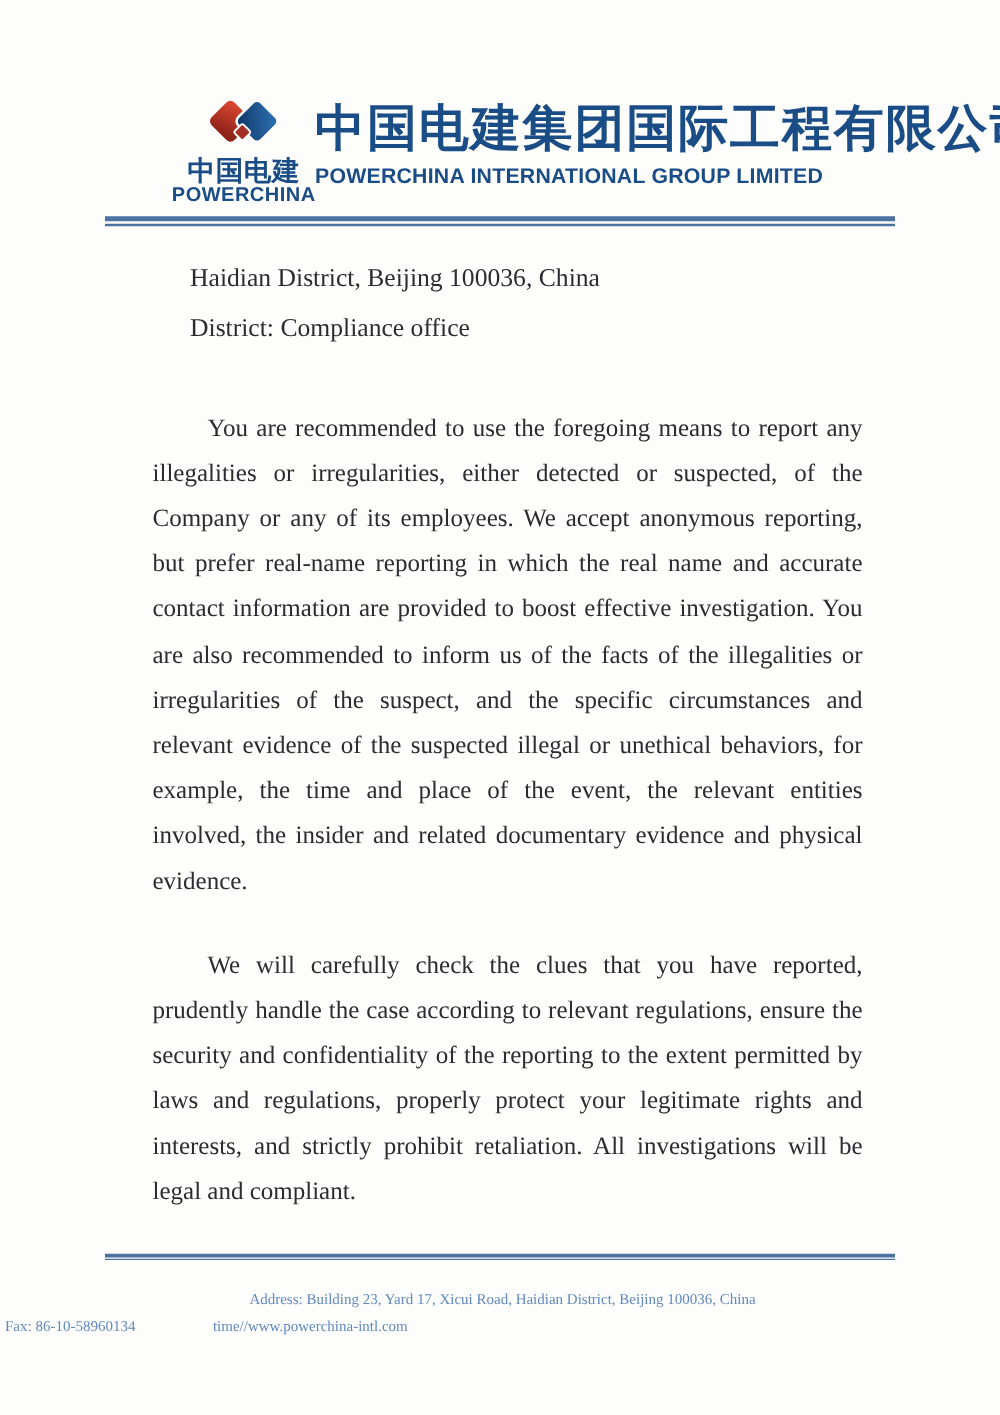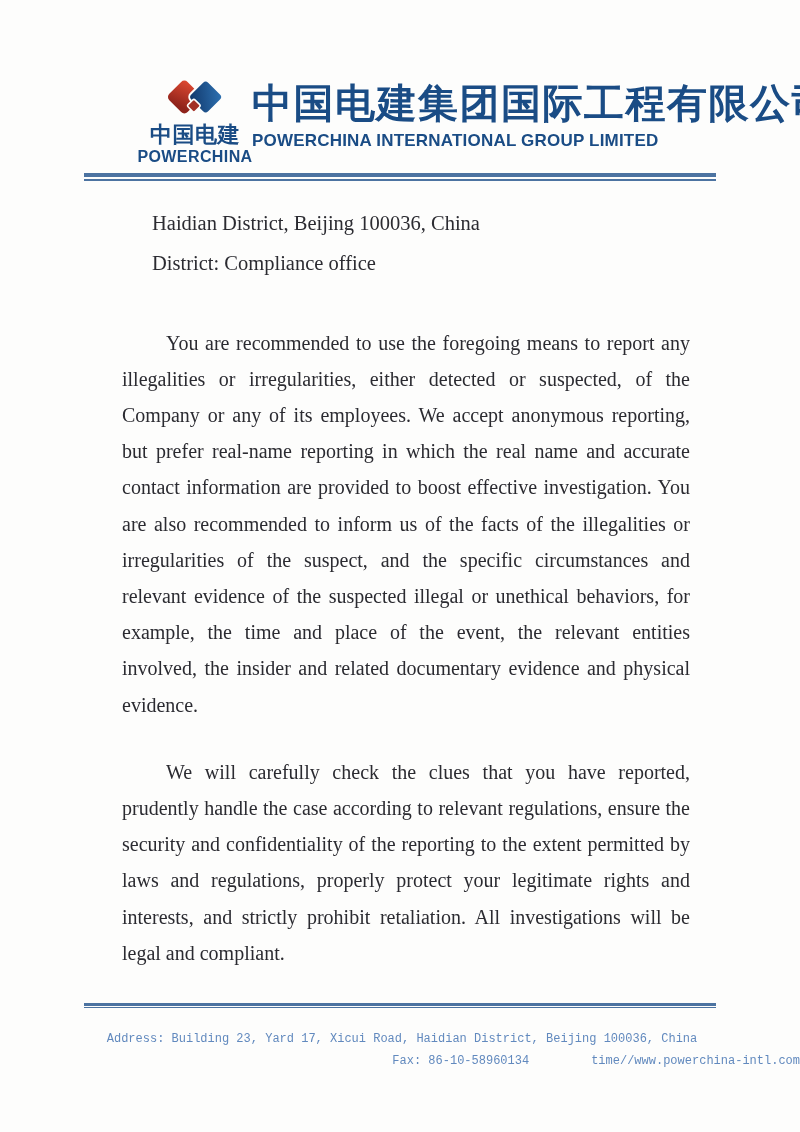--- a/index.html
+++ b/index.html
@@ -30,21 +30,21 @@
     display: flex;
     flex-direction: column;
     align-items: center;
   }
   .logo-mark svg {
     width: 76px;
     height: 54px;
     display: block;
   }
   .logo-cn {
-    font-family: Liberation Mono, monospace;
+    font-family: Liberation Serif, serif;
     font-weight: bold;
     font-size: 22px;
     line-height: 26px;
     letter-spacing: 0.5px;
     color: #1a4c85;
     white-space: nowrap;
   }
   .logo-en {
     font-family: "Liberation Sans", sans-serif;
     font-weight: bold;
@@ -111,28 +111,28 @@
   .par-1 { margin-top: 42px; }
   .par-2 { margin-top: 31px; }
 
   
   .letter-footer {
     position: absolute;
     top: 1028px;
     left: 4px;
     right: 0;
     text-align: center;
-    font-family: Liberation Mono, monospace;
+    font-family: Liberation Serif, serif;
     font-size: 12px;
     line-height: 22px;
     color: #6189be;
   }
   .footer-row {
     display: flex;
-    justify-content: flex-end;
+    justify-content: flex-start;
     gap: 62px;
   }
 </style>
 </head>
 <body>
 
 <div class="page">
 
   <header class="letterhead">
     <div class="logo-block">

